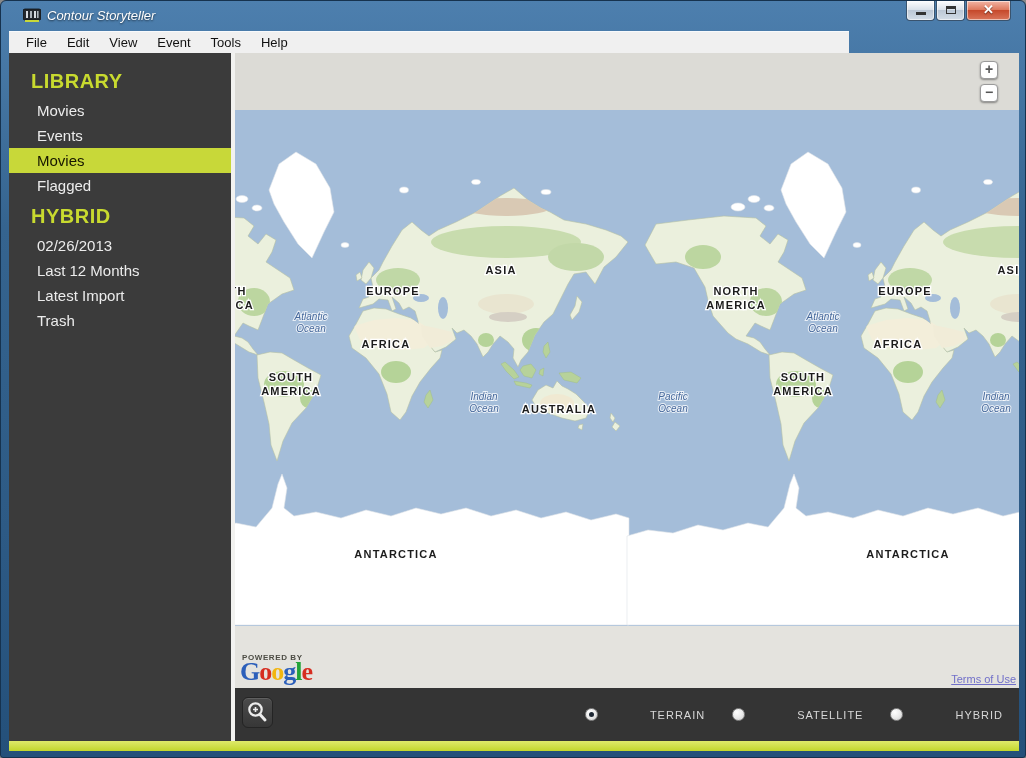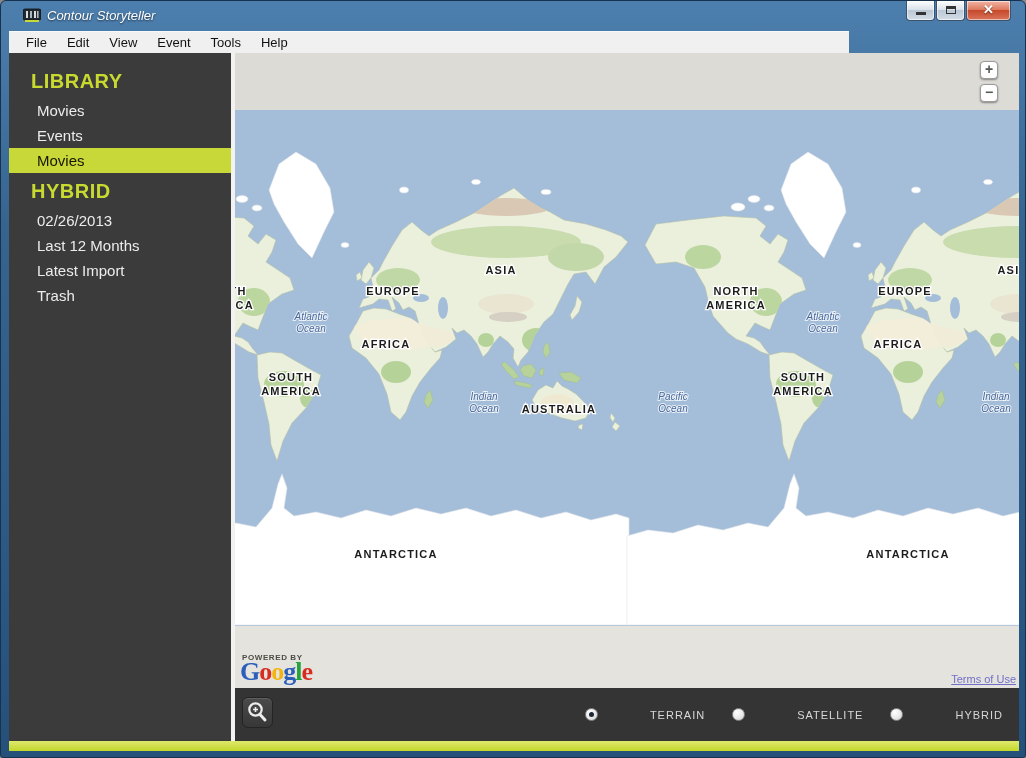--- a/index.html
+++ b/index.html
@@ -132,20 +132,21 @@
     <span class="menu-item">Help</span>
   </div>
 
   <div class="body">
 
     <div class="sidebar">
       <div class="sb-header">LIBRARY</div>
       <div class="sb-item">Movies</div>
       <div class="sb-item">Events</div>
       <div class="sb-item selected">Movies</div>
+      <div class="sb-item">Flagged</div>
       <div class="sb-header">HYBRID</div>
       <div class="sb-item">02/26/2013</div>
       <div class="sb-item">Last 12 Months</div>
       <div class="sb-item">Latest Import</div>
       <div class="sb-item">Trash</div>
     </div>
 
     <div class="gutter"></div>
 
     <div class="main">

